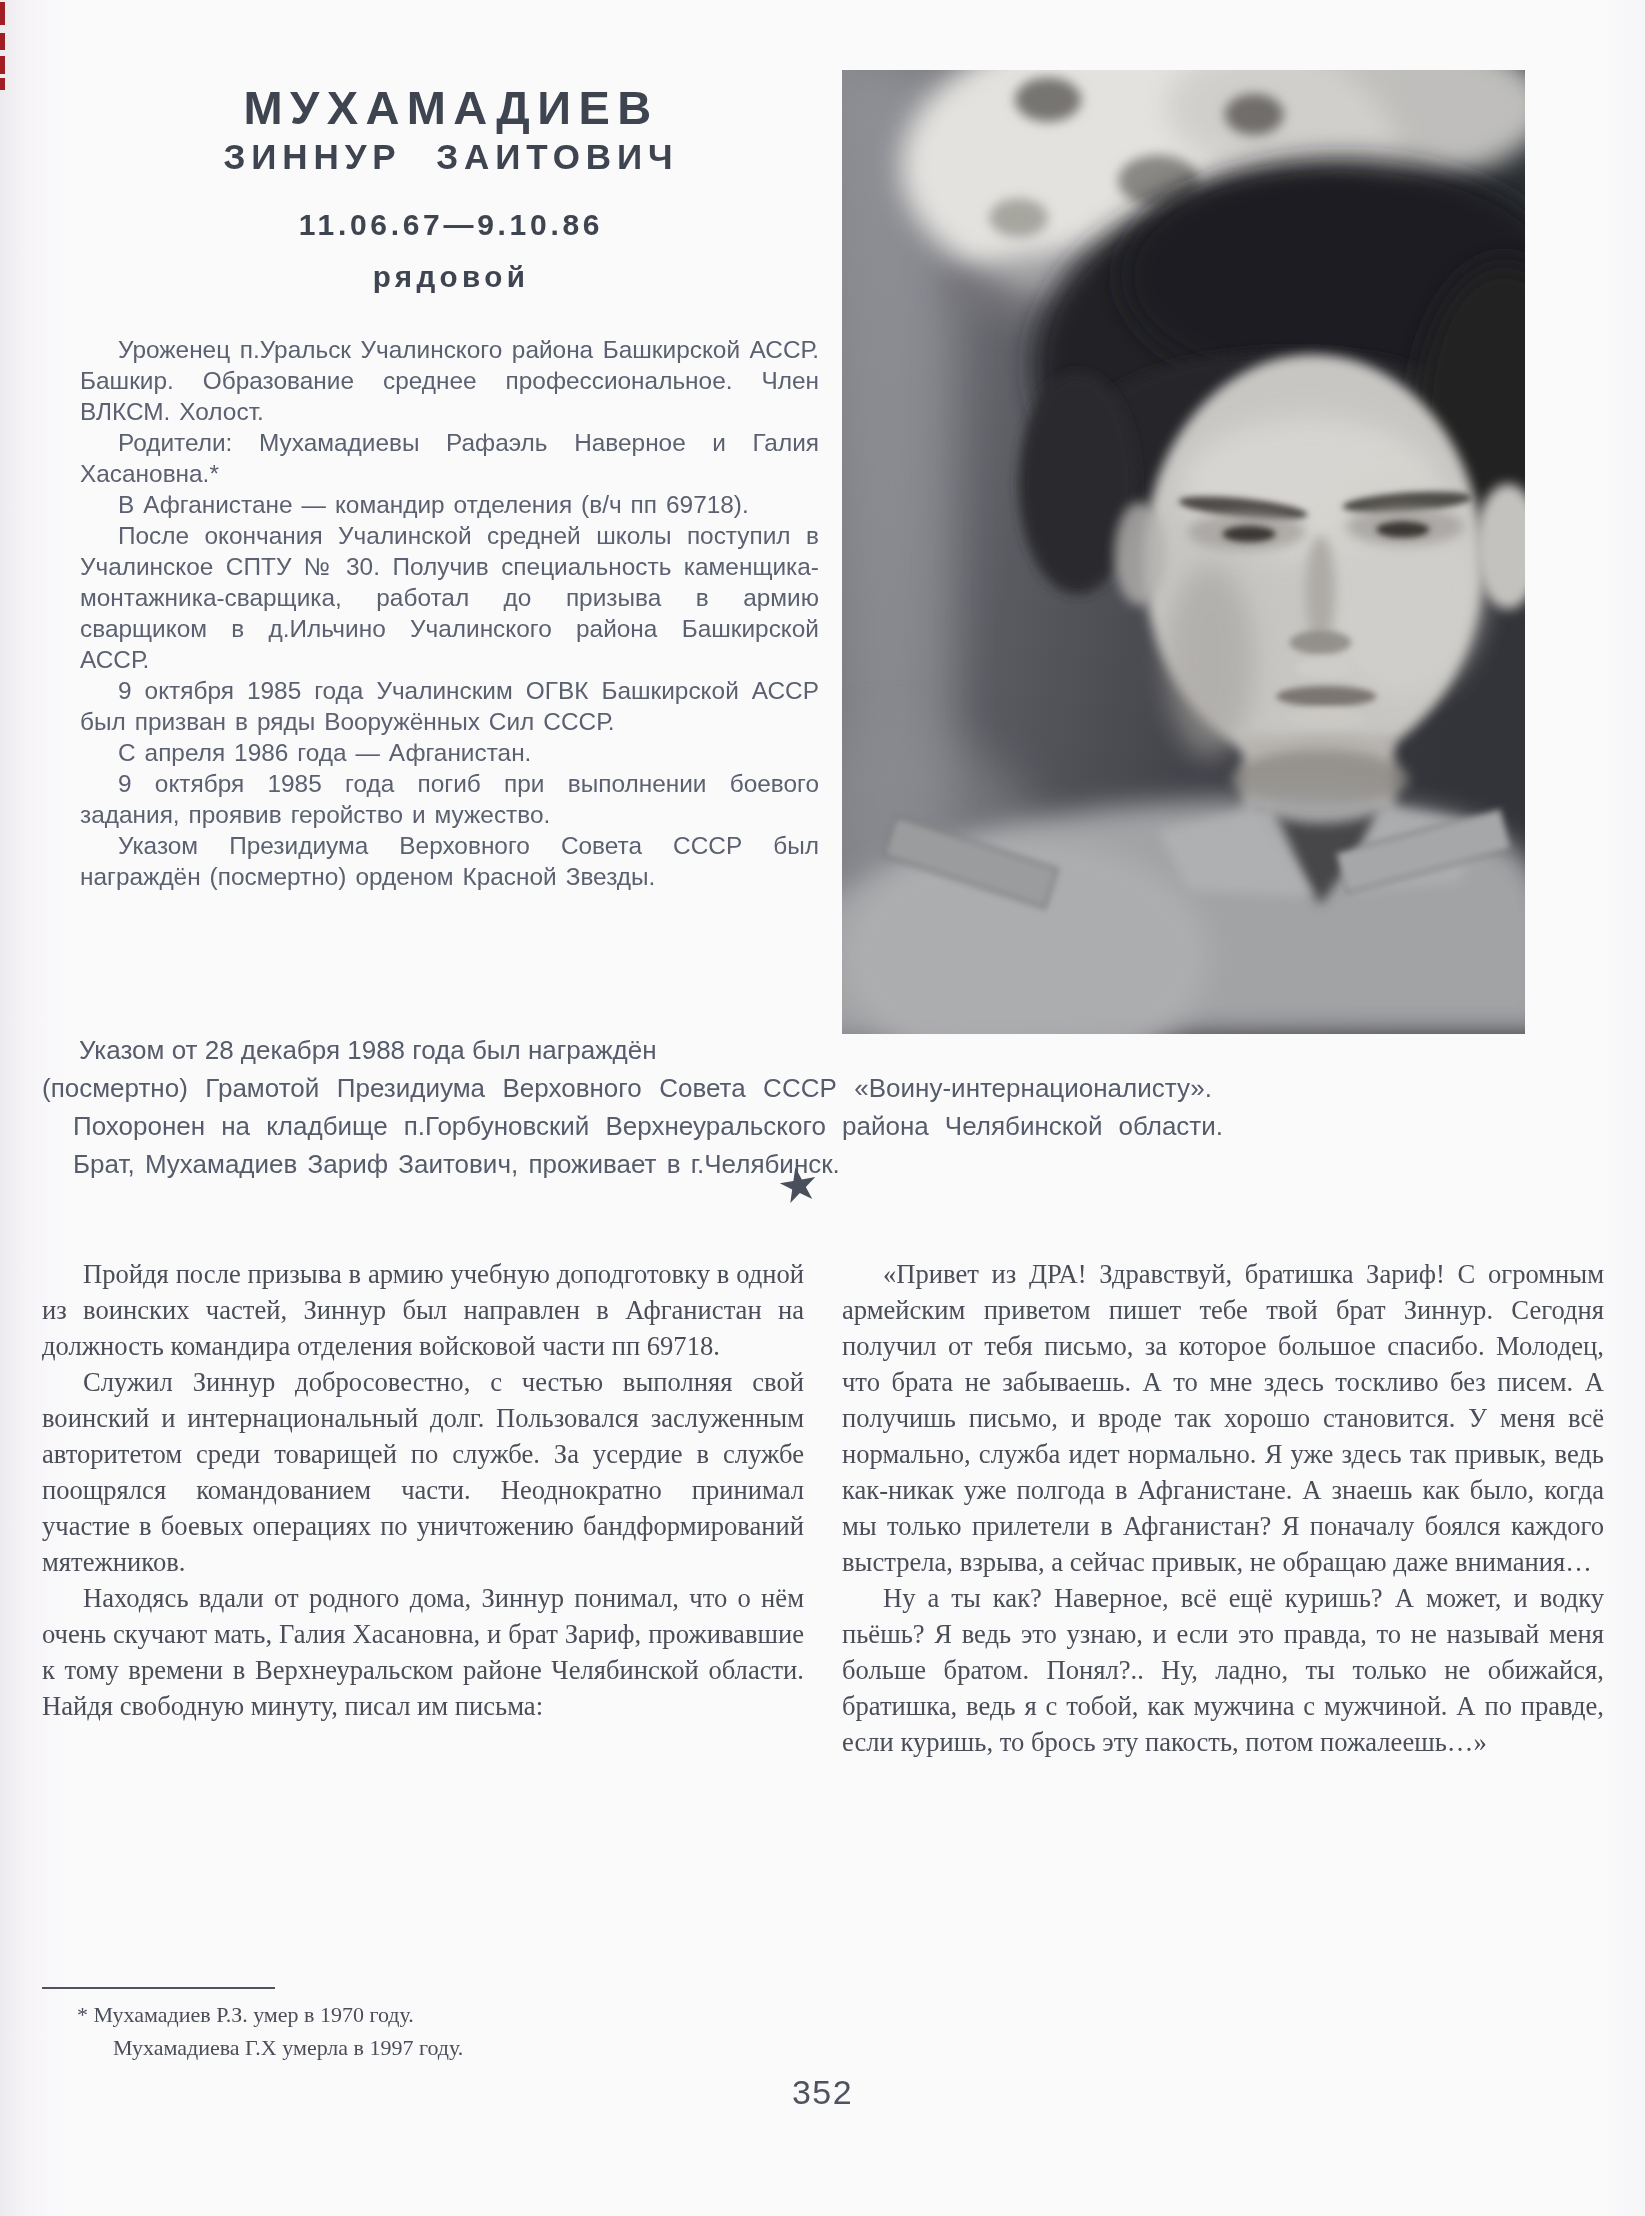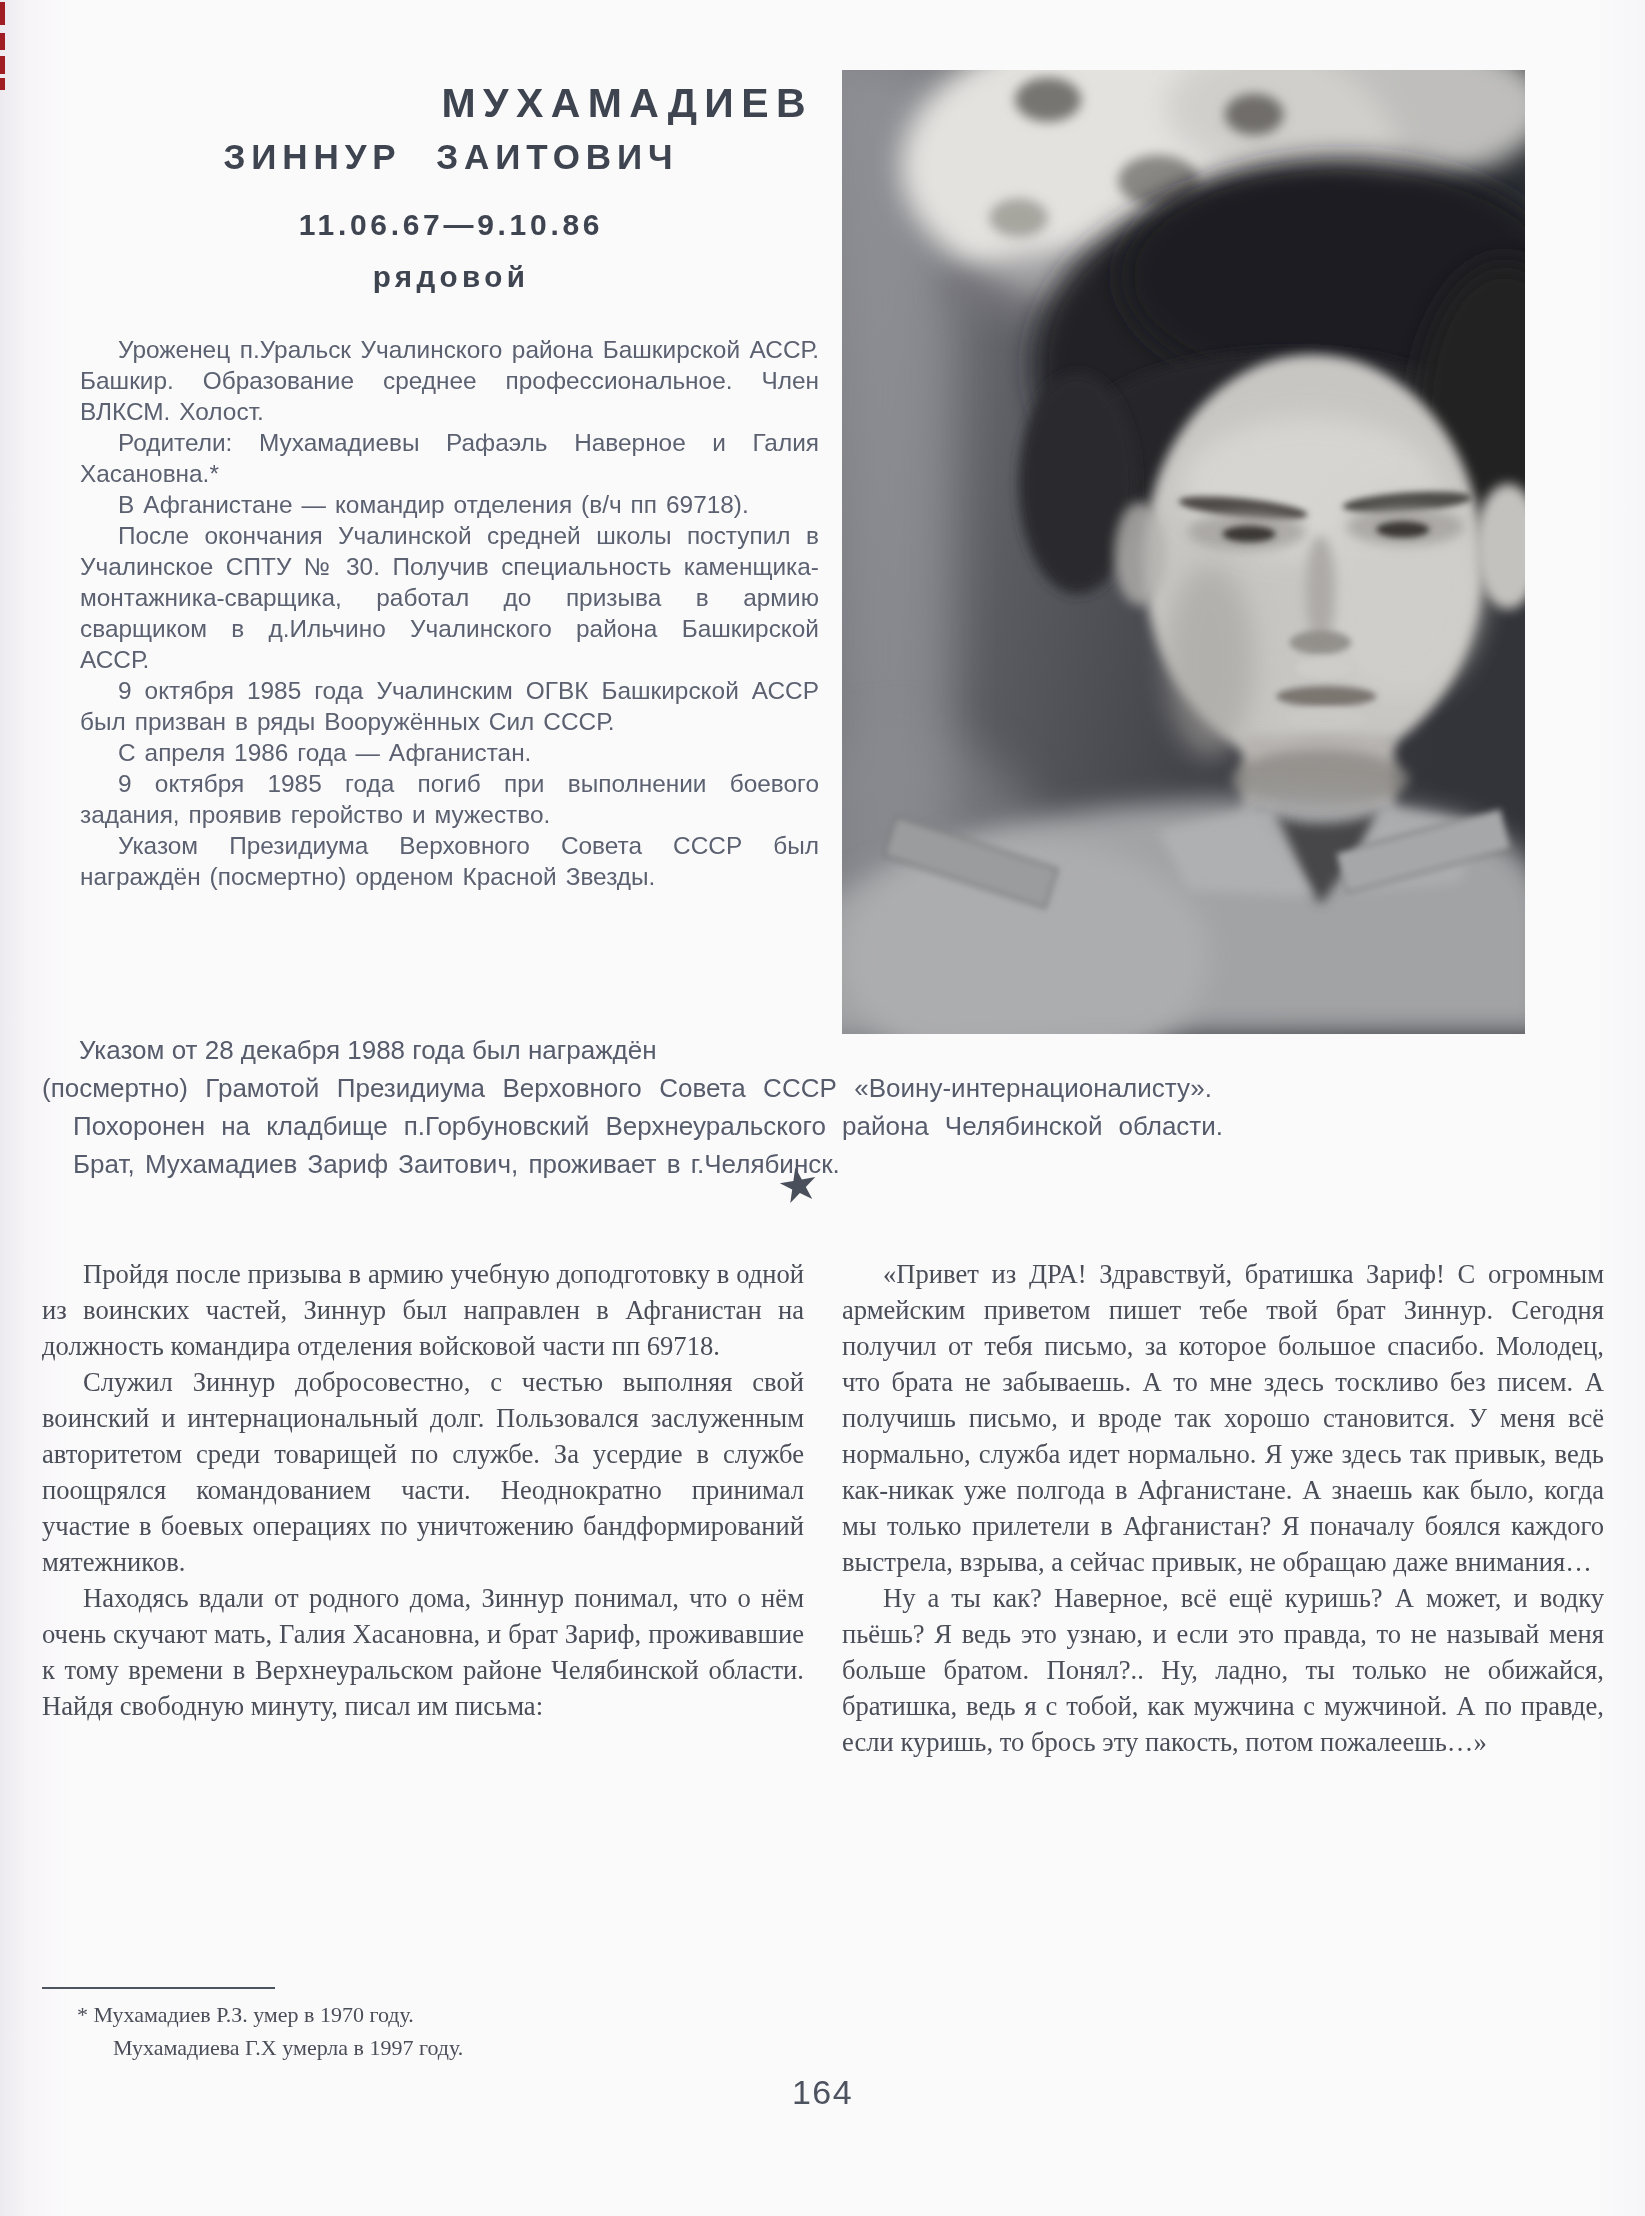--- a/index.html
+++ b/index.html
@@ -14,21 +14,21 @@
   }
   
   .scan-marks span{position:absolute;left:0;width:5.2px;background:#a01d24;display:block;}
   .sm1{top:1.5px;height:23.6px;}
   .sm2{top:32.5px;height:17.7px;}
   .sm3{top:56px;height:17.7px;}
   .sm4{top:78px;height:11.8px;}
 
   
   .hdr{position:absolute;left:89px;top:0;width:724px;text-align:center;color:#3e4450;}
-  .hdr .t1{position:absolute;top:80px;left:0;right:0;font-size:41px;font-weight:700;letter-spacing:7.4px;text-align:right;}
+  .hdr .t1{position:absolute;top:80px;left:0;right:0;font-size:47px;font-weight:700;letter-spacing:7.4px;}
   .hdr .t2{position:absolute;top:137px;left:0;right:0;font-size:35px;font-weight:700;letter-spacing:5.9px;word-spacing:19px;}
   .hdr .dates{position:absolute;top:208px;left:0;right:0;font-size:30px;font-weight:700;letter-spacing:3.7px;}
   .hdr .rank{position:absolute;top:260px;left:0;right:0;font-size:29.6px;font-weight:700;letter-spacing:4.4px;}
 
   
   .photo{position:absolute;left:842px;top:70px;width:683px;height:964px;margin:0;padding:0;background:#4c4d52;}
   .photo svg{display:block;width:100%;height:100%;}
 
   
   .bio{position:absolute;left:80px;top:334px;width:739px;
@@ -191,16 +191,16 @@
     <p>«Привет из ДРА! Здравствуй, братишка Зариф! С огромным армейским приветом пишет тебе твой брат Зиннур. Сегодня получил от тебя письмо, за которое большое спасибо. Молодец, что брата не забываешь. А то мне здесь тоскливо без писем. А получишь письмо, и вроде так хорошо становится. У меня всё нормально, служба идет нормально. Я уже здесь так привык, ведь как-никак уже полгода в Афганистане. А знаешь как было, когда мы только прилетели в Афганистан? Я поначалу боялся каждого выстрела, взрыва, а сейчас привык, не обращаю даже внимания…</p>
     <p>Ну а ты как? Наверное, всё ещё куришь? А может, и водку пьёшь? Я ведь это узнаю, и если это правда, то не называй меня больше братом. Понял?.. Ну, ладно, ты только не обижайся, братишка, ведь я с тобой, как мужчина с мужчиной. А по правде, если куришь, то брось эту пакость, потом пожалеешь…»</p>
   </section>
 
   <div class="fnrule"></div>
   <div class="footnote">
     <div class="fn1">* Мухамадиев Р.З. умер в 1970 году.</div>
     <div class="fn2">Мухамадиева Г.Х умерла в 1997 году.</div>
   </div>
 
-  <div class="pagenum">164</div>
+  <div class="pagenum">352</div>
 
 </div>
 
 
 </body></html>

